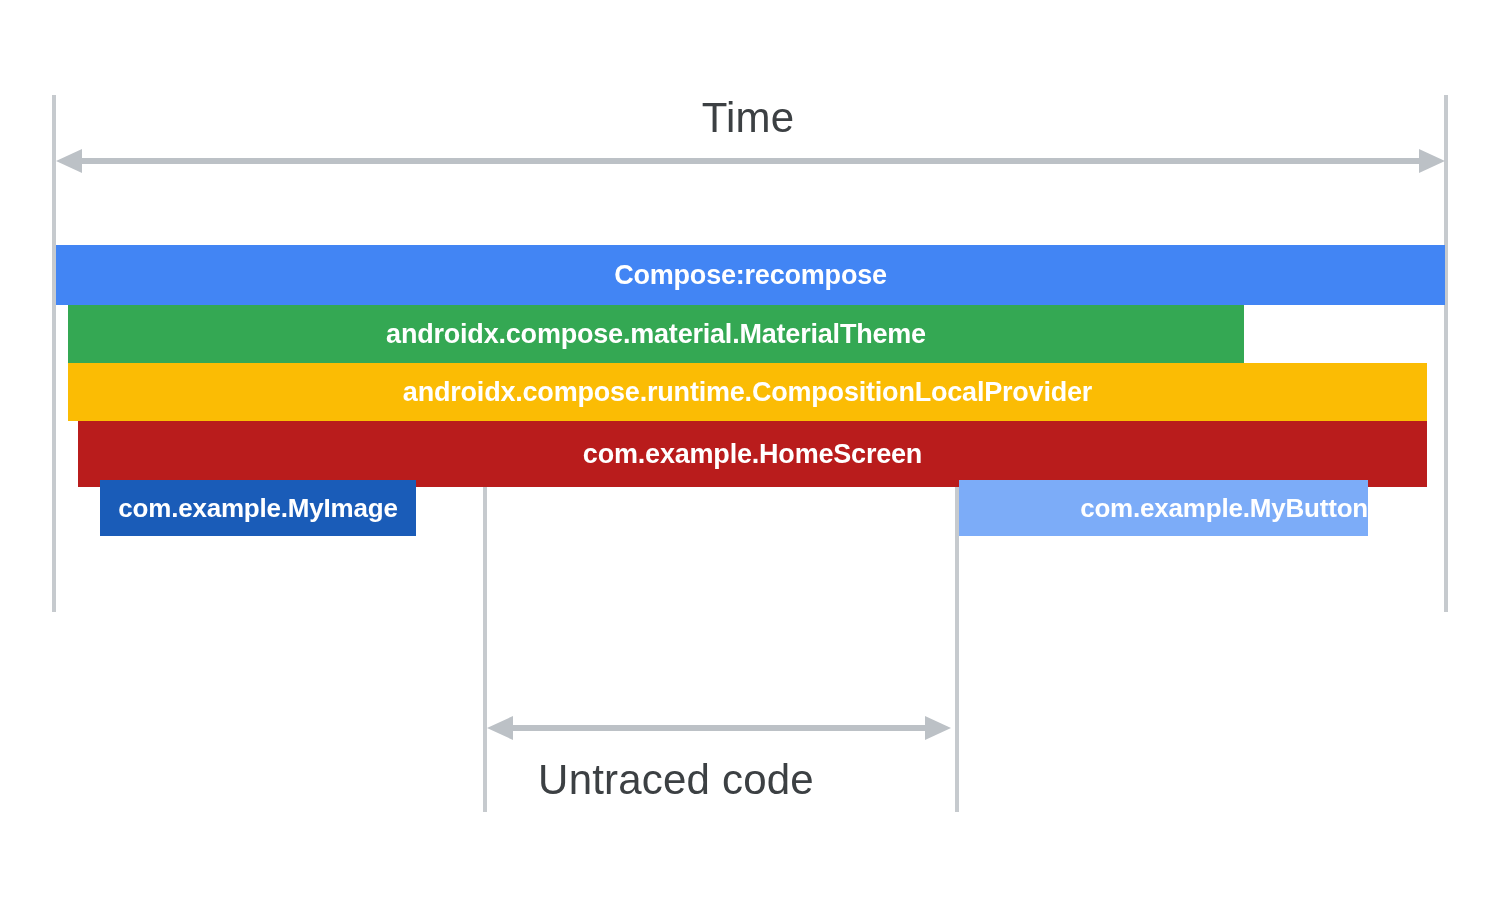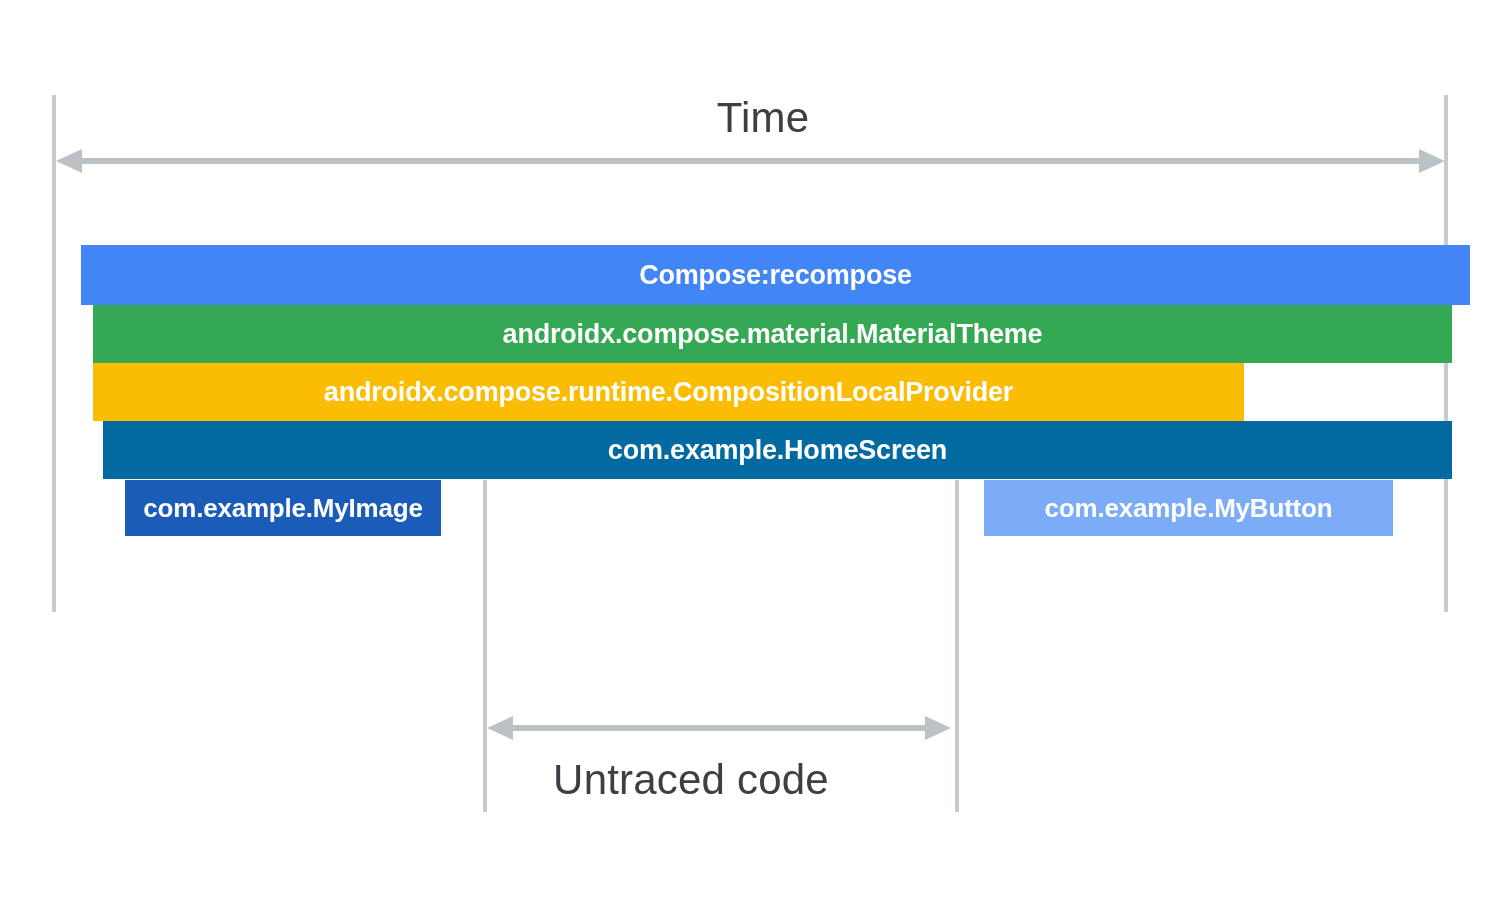--- a/index.html
+++ b/index.html
@@ -28,21 +28,20 @@
 
   
   .axis-title {
     position: absolute;
     font-size: 42px;
     color: #3c4043;
     font-weight: 400;
     letter-spacing: 0.2px;
     text-align: center;
     white-space: nowrap;
-    padding-left: 15px;
   }
 
   
   .arrow-wrap {
     position: absolute;
     height: 24px;
   }
   .arrow-wrap svg {
     display: block;
     width: 100%;
@@ -50,21 +49,20 @@
     overflow: visible;
   }
 
   
   .bar {
     position: absolute;
     display: flex;
     align-items: center;
     justify-content: center;
     box-sizing: border-box;
-    margin-left: 25px;
   }
   .bar-label {
     color: #ffffff;
     font-weight: bold;
     font-size: 27px;
     letter-spacing: -0.2px;
     white-space: nowrap;
     line-height: 1;
   }
   .bar-label.small {
@@ -88,37 +86,37 @@
       <line x1="20" y1="12" x2="1369" y2="12" stroke="#bcc1c6" stroke-width="6"></line>
       <polygon points="0,12 26,0 26,24" fill="#bcc1c6"></polygon>
       <polygon points="1389,12 1363,0 1363,24" fill="#bcc1c6"></polygon>
     </svg>
   </div>
 
   <div class="bar" style="left:56px; top:245px; width:1389px; height:60px; background:#4285f4;">
     <span class="bar-label">Compose:recompose</span>
   </div>
 
-  <div class="bar" style="left:68px; top:305px; width:1359px; height:58px; background:#34a853;">
+  <div class="bar" style="left:68px; top:305px; width:1176px; height:58px; background:#34a853;">
     <span class="bar-label">androidx.compose.material.MaterialTheme</span>
   </div>
 
-  <div class="bar" style="left:68px; top:363px; width:1151px; height:58px; background:#fbbc04;">
+  <div class="bar" style="left:68px; top:363px; width:1359px; height:58px; background:#fbbc04;">
     <span class="bar-label">androidx.compose.runtime.CompositionLocalProvider</span>
   </div>
 
-  <div class="bar" style="left:78px; top:421px; width:1349px; height:58px; background:#0369a1;">
+  <div class="bar" style="left:78px; top:421px; width:1349px; height:66px; background:#b91c1c;">
     <span class="bar-label">com.example.HomeScreen</span>
   </div>
 
   <div class="bar" style="left:100px; top:480px; width:316px; height:56px; background:#1a5cb8;">
     <span class="bar-label small">com.example.MyImage</span>
   </div>
 
-  <div class="bar" style="left:959px; top:480px; width:409px; height:56px; background:#7cacf8;">
+  <div class="bar" style="left:959px; top:480px; width:409px; height:56px; background:#7cacf8;justify-content:flex-end;">
     <span class="bar-label small">com.example.MyButton</span>
   </div>
 
   <div class="arrow-wrap" style="left:487px; top:716px; width:464px;">
     <svg viewBox="0 0 464 24" preserveAspectRatio="none">
       <line x1="20" y1="12" x2="444" y2="12" stroke="#bcc1c6" stroke-width="6"></line>
       <polygon points="0,12 26,0 26,24" fill="#bcc1c6"></polygon>
       <polygon points="464,12 438,0 438,24" fill="#bcc1c6"></polygon>
     </svg>
   </div>

